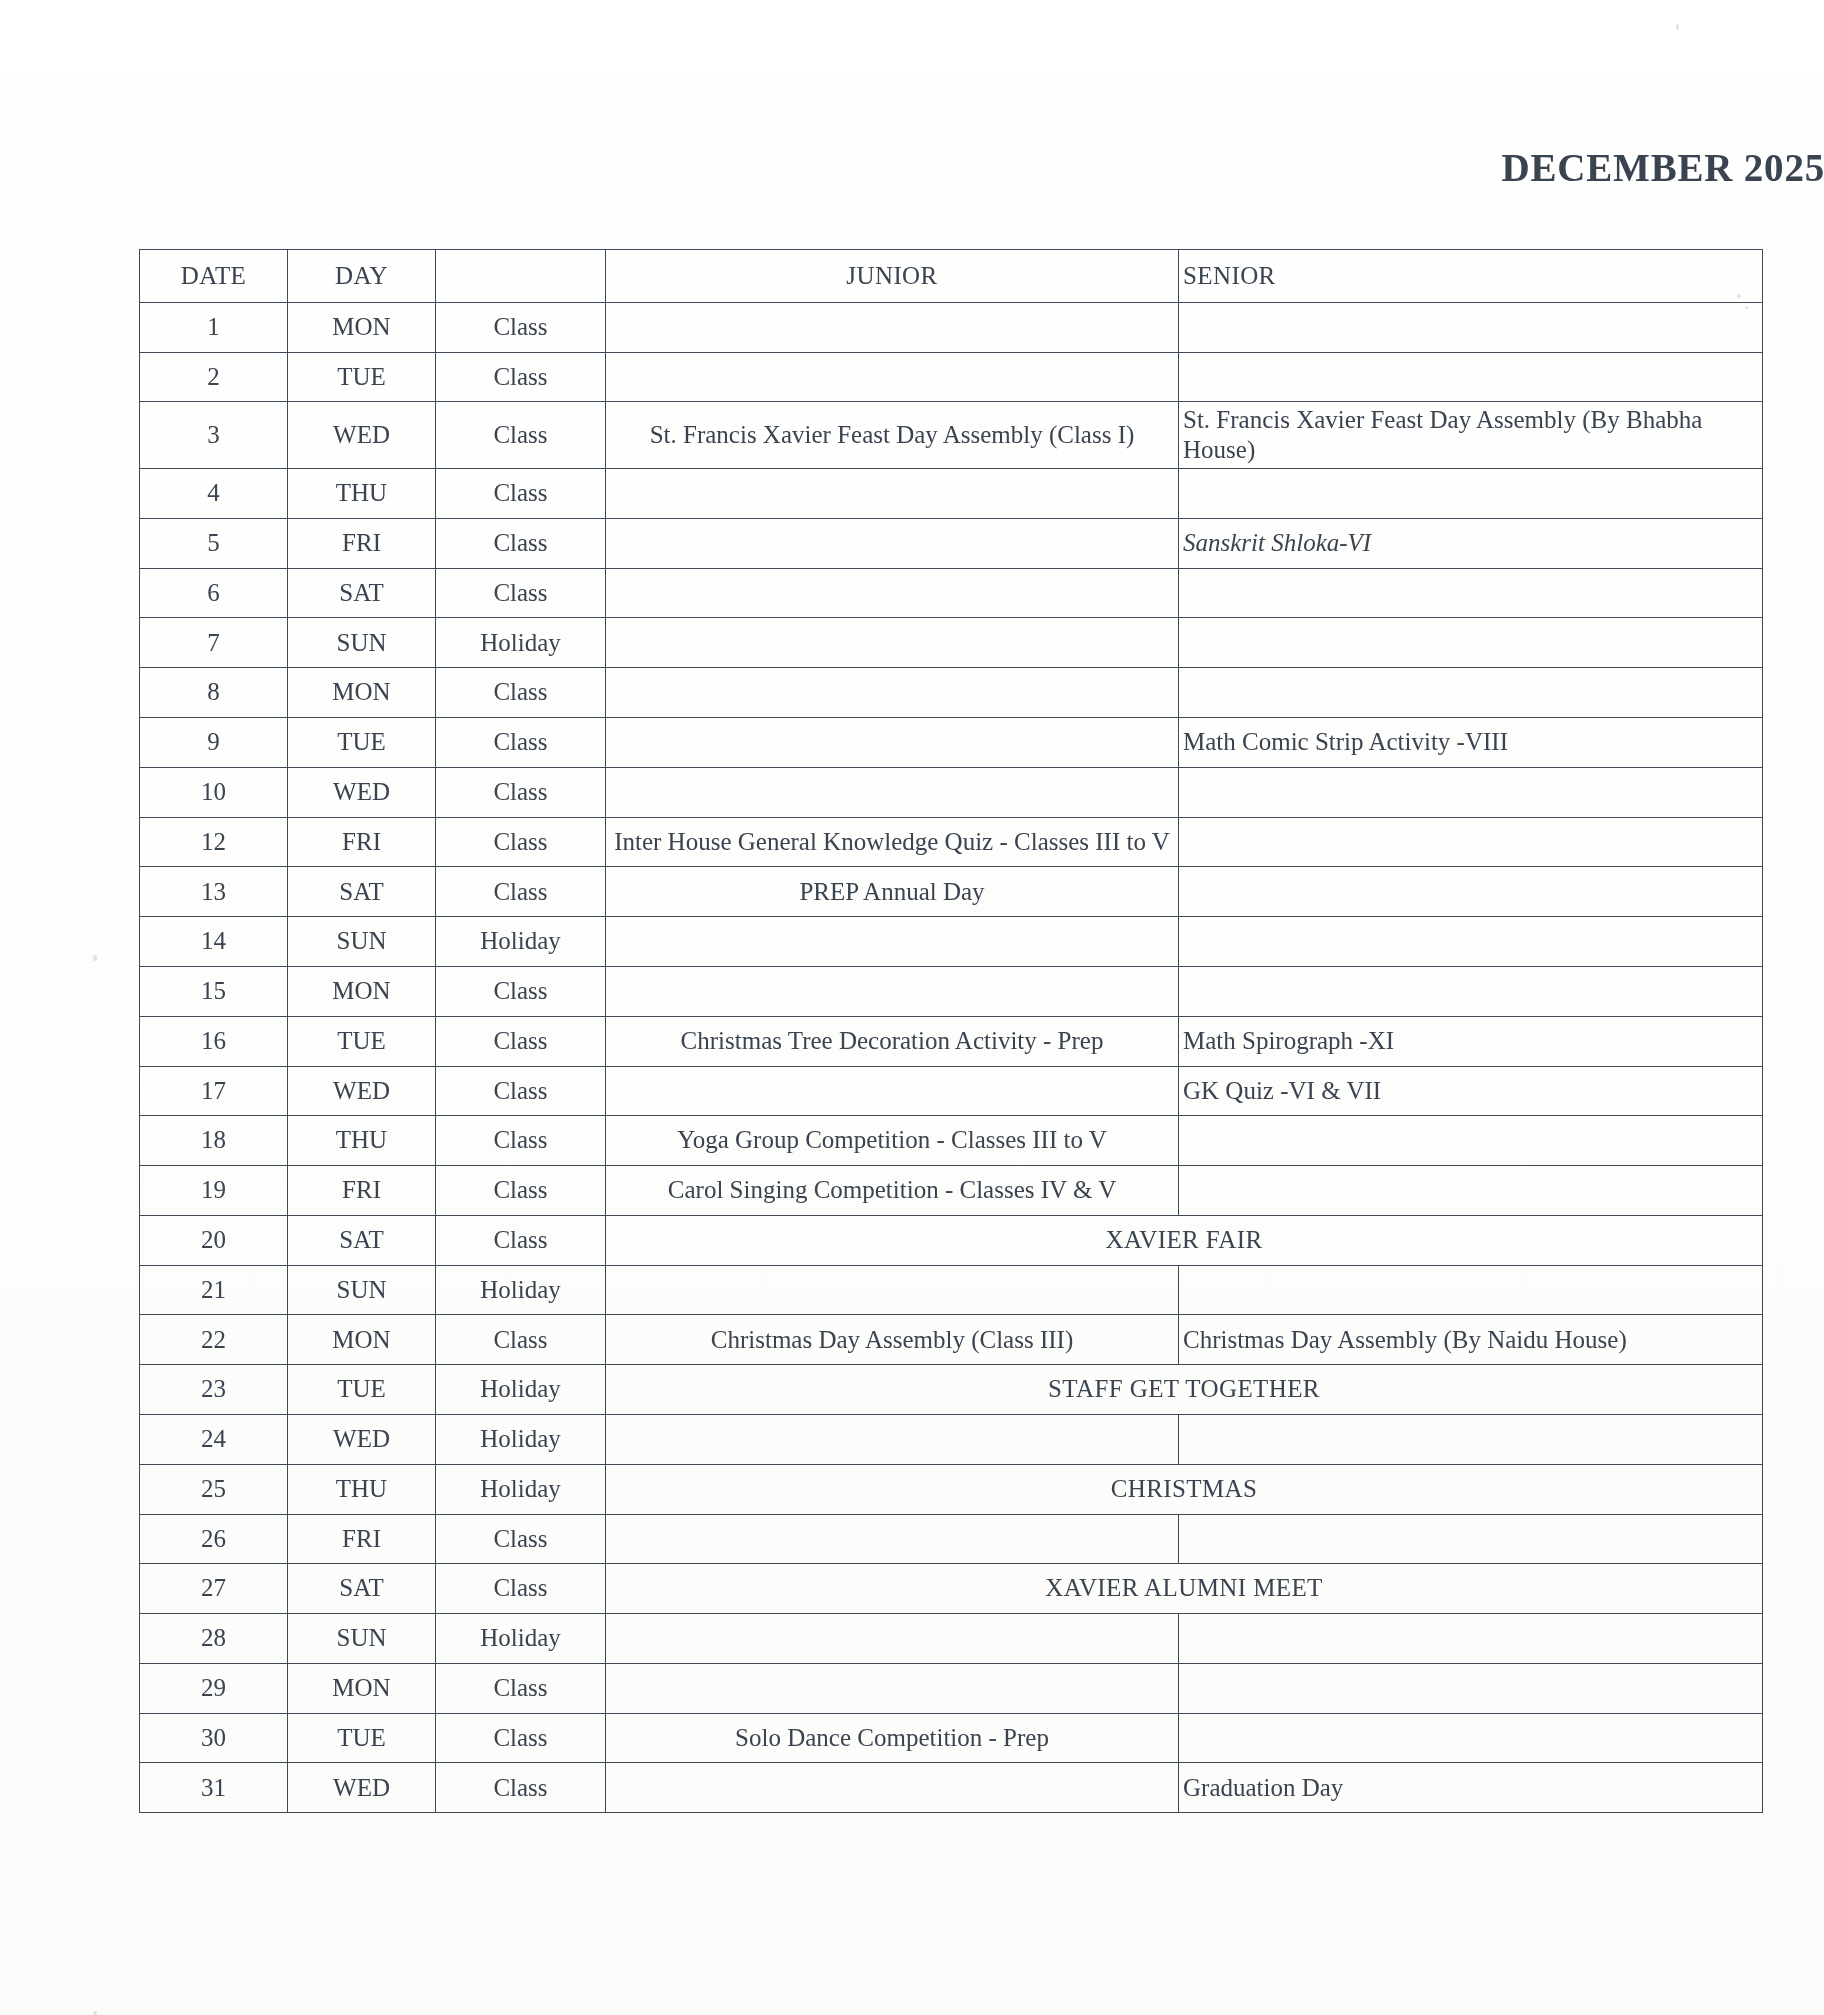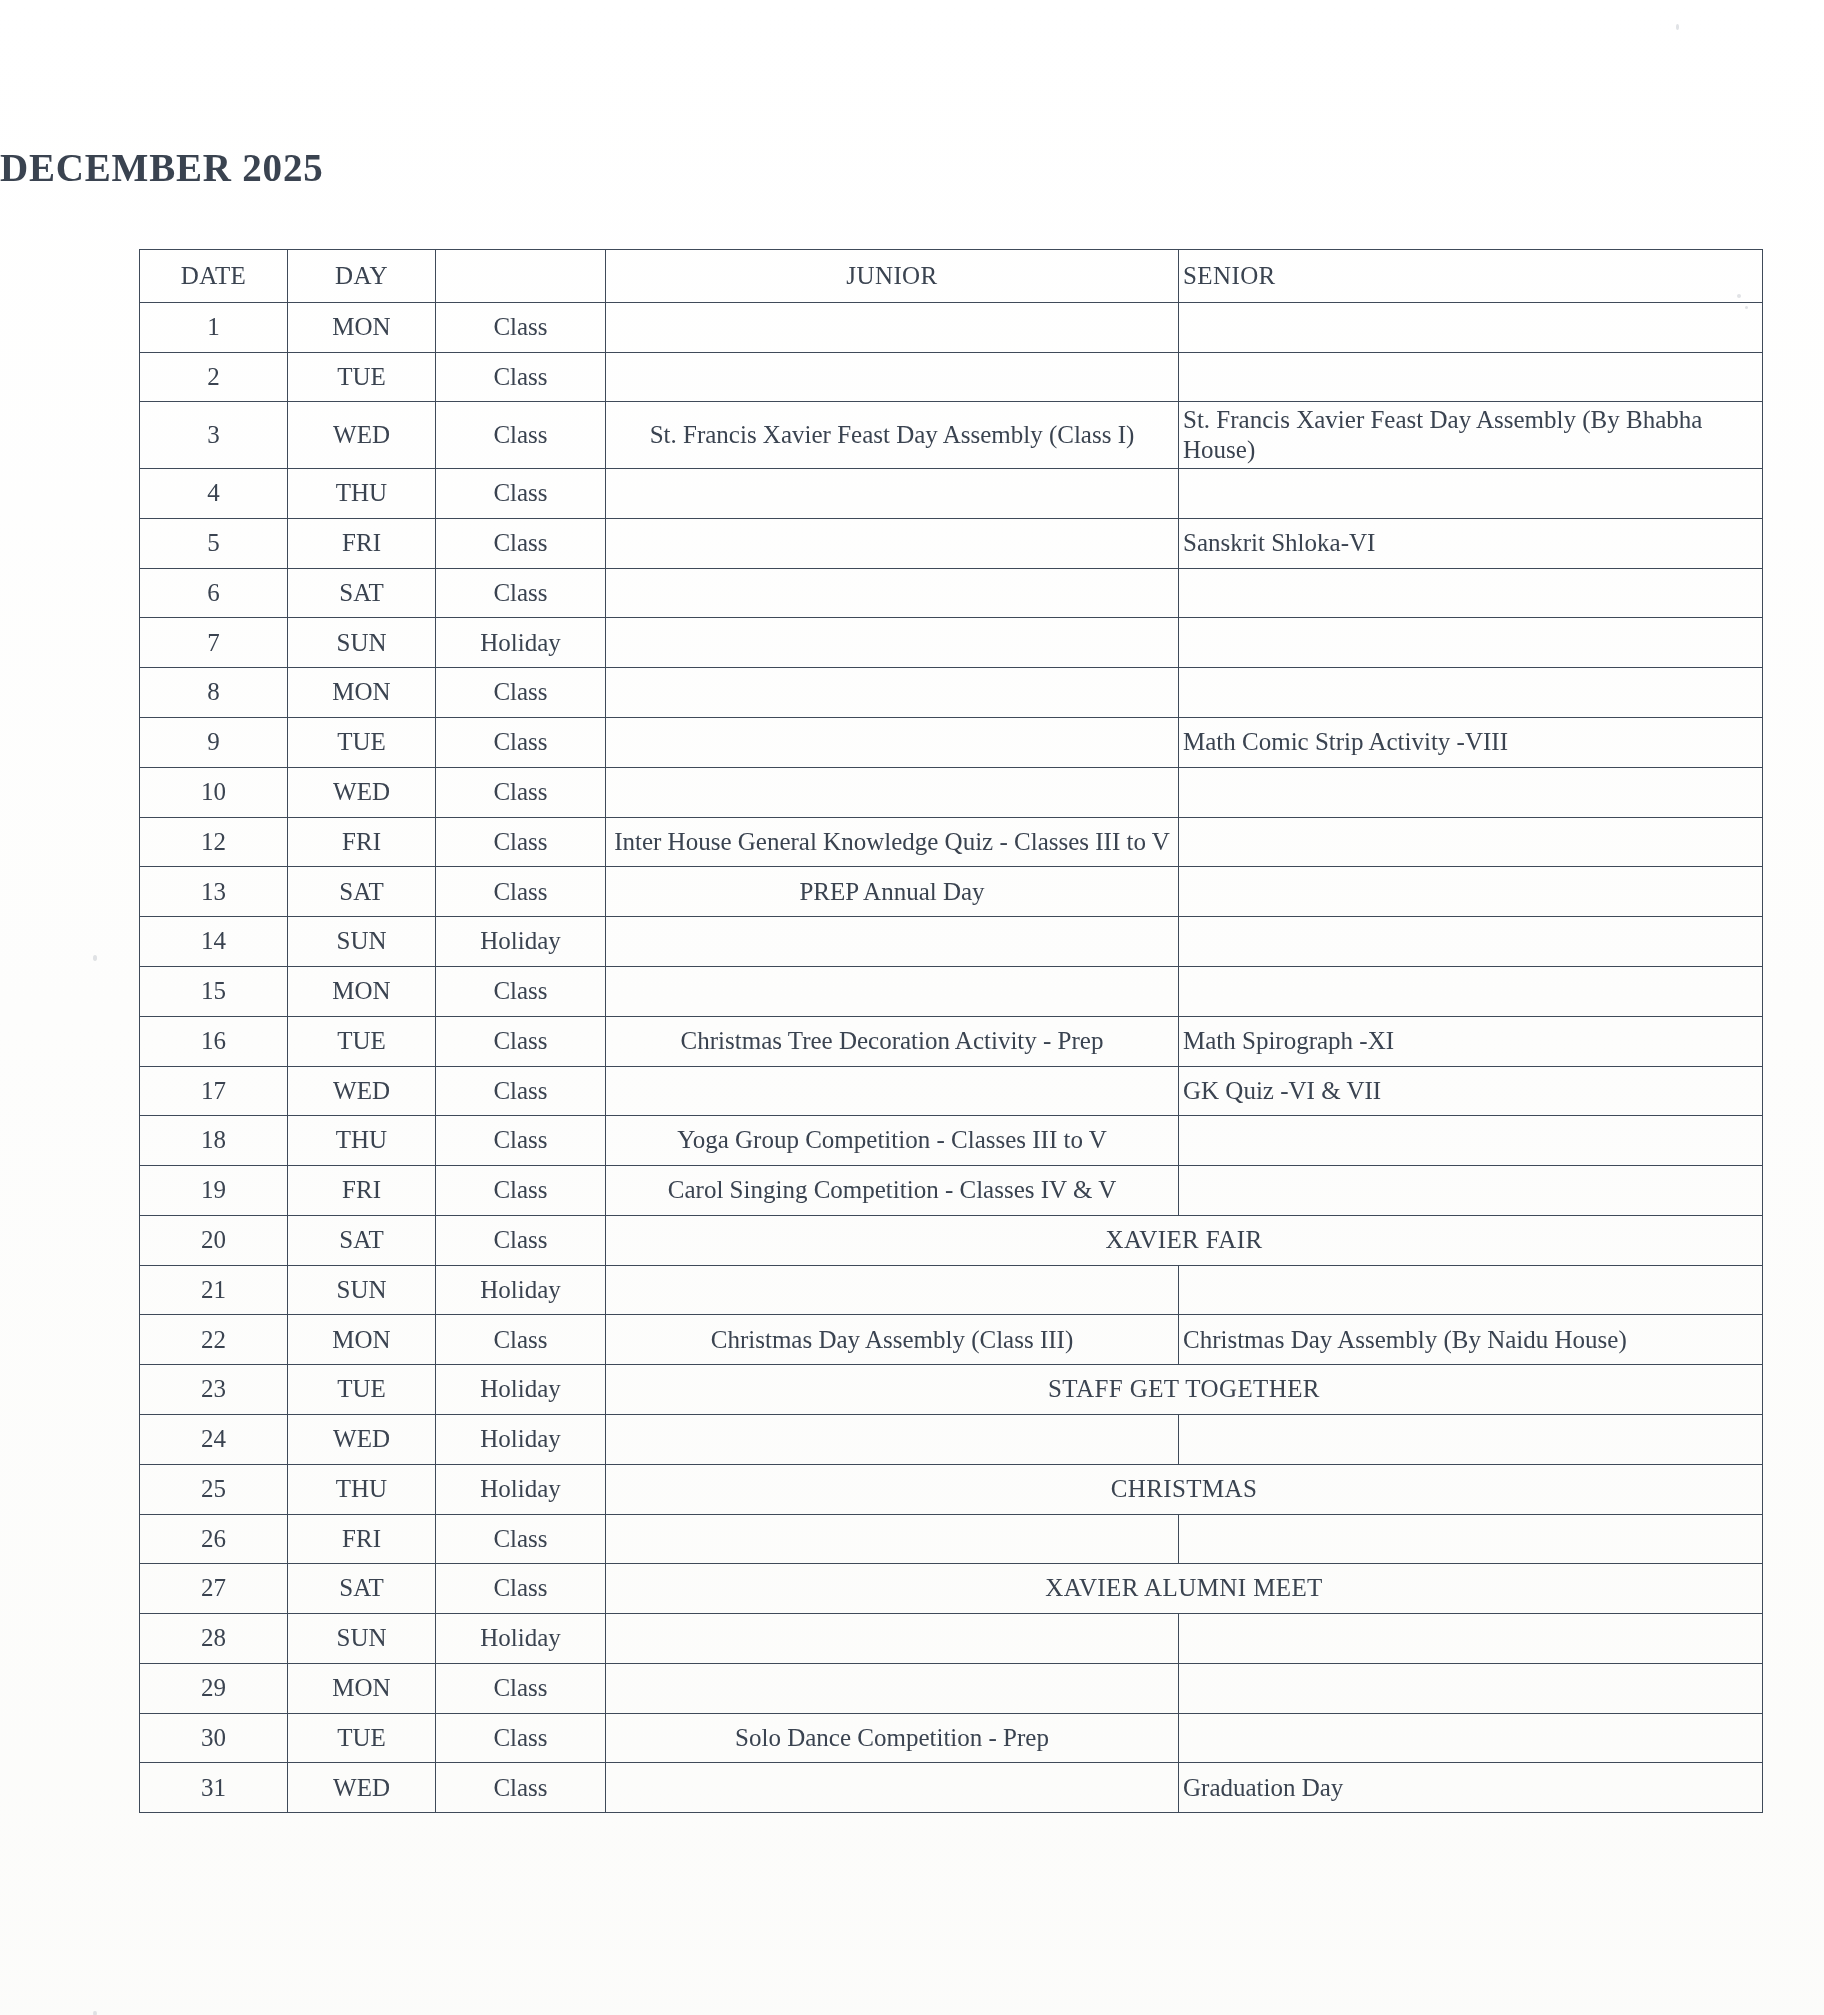--- a/index.html
+++ b/index.html
@@ -18,21 +18,21 @@
     position: absolute;
     inset: 0;
     background: linear-gradient(180deg,#ffffff 0%, #fdfdfc 40%, #fbfbf9 100%);
   }
 
   .title {
     position: absolute;
     top: 145px;
     left: 0;
     width: 1825px;
-    text-align: left;
+    text-align: right;
     font-size: 39px;
     font-weight: bold;
     letter-spacing: 0.8px;
     color: #3a4350;
   }
 
   table.cal {
     position: absolute;
     left: 139px;
     top: 249px;
@@ -53,21 +53,21 @@
   .c-date  { width: 139px;  text-align:center; }
   .c-day   { width: 139px;  text-align:center; }
   .c-type  { width: 161px;  text-align:center; }
   .c-jun   { width: 564px; text-align:center; }
   .c-sen   { width: 575px; text-align:left; }
 
   thead th { font-weight: bold; height: 47px; letter-spacing: 0.4px; }
   tbody td { height: 44px; }
 
   .bold  { font-weight: bold; }
-  .ital  { }
+  .ital  { font-style: italic; }
   .merged { font-weight: bold; text-align:center; letter-spacing:0.4px; }
   .vtop  { vertical-align: top; padding-top: 5.6px; margin-left: 48px; }
 
   
   .speck { position:absolute; background:#c9ccd2; border-radius:50%; opacity:.55; }
 </style>
 </head>
 <body>
 
 <div class="page"></div>

